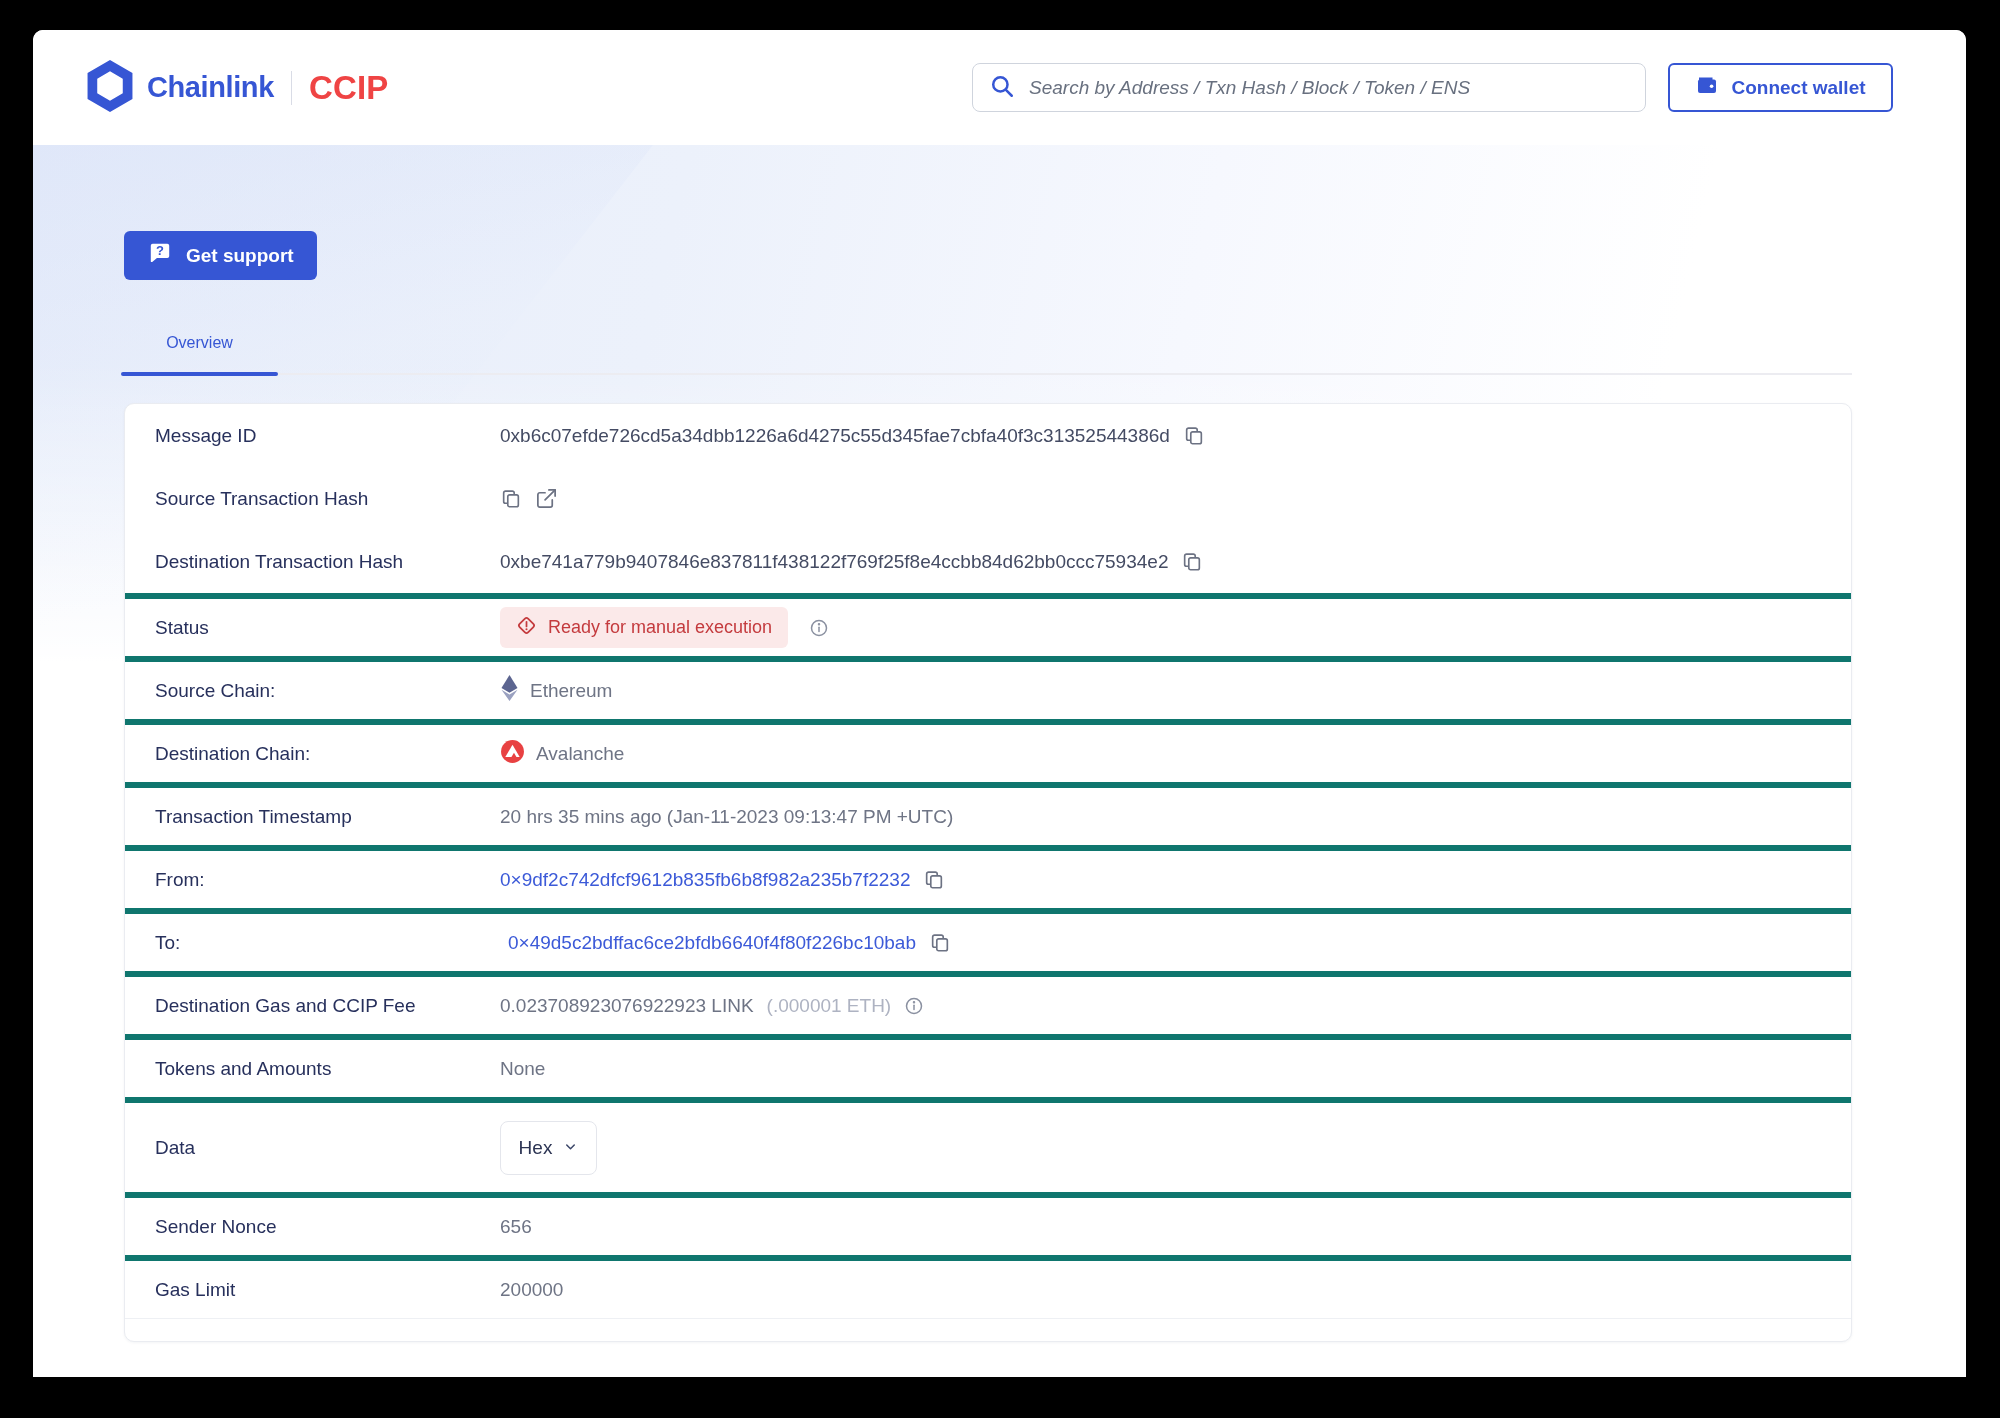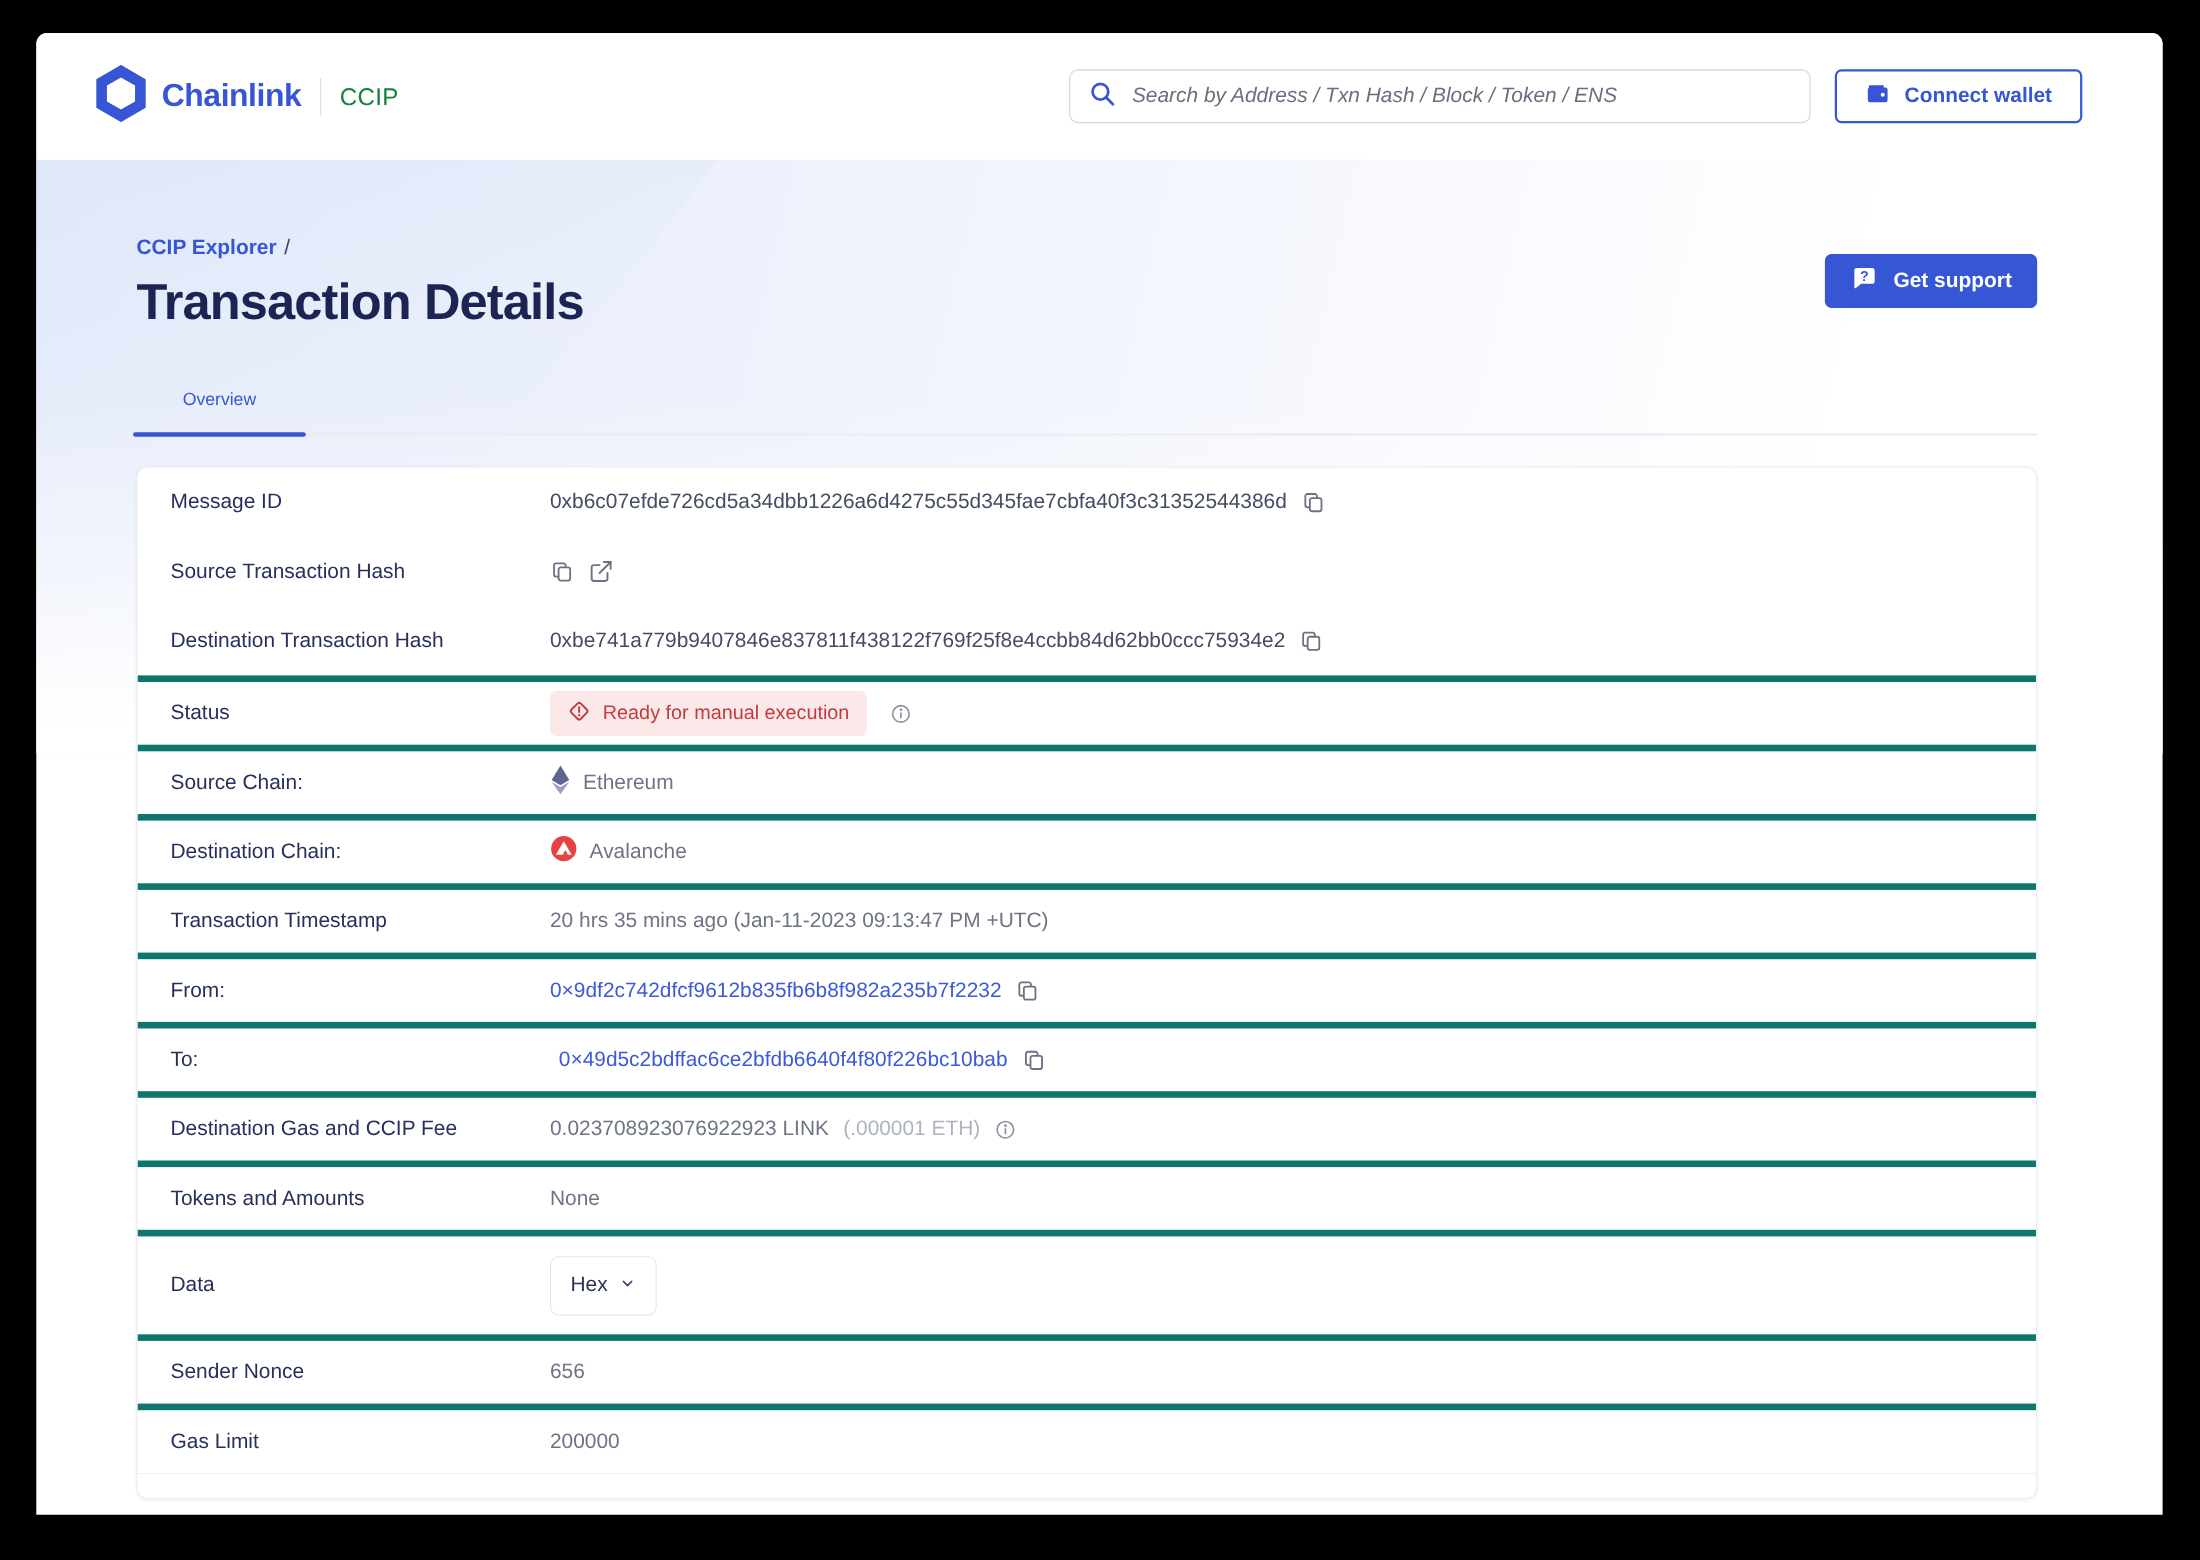--- a/index.html
+++ b/index.html
@@ -7,21 +7,21 @@
   .screen{
     position:absolute;left:33px;top:30px;width:1933px;height:1347px;
     background:#fff;border-radius:10px 10px 0 0;overflow:hidden;
     font-family:"Liberation Sans",sans-serif;
   }
   
   .site-header{position:relative;z-index:3;display:flex;align-items:center;height:115px;padding:0 73px 0 54px;background:#fff;}
   .brand{display:flex;align-items:center;}
   .brand-name{font-size:29px;font-weight:700;color:#3656d4;letter-spacing:-0.4px;margin-left:14px;}
   .brand-divider{width:1px;height:34px;background:#d9dce6;margin:0 17px;}
-  .brand-product{font-size:22px;font-weight:400;color:#15803d;letter-spacing:0.2px;}
+  .brand-product{font-size:33px;font-weight:700;color:#ef4444;letter-spacing:0.2px;}
   .search-box{margin-left:auto;width:674px;height:49px;border:1px solid #cfd4dd;border-radius:8px;display:flex;align-items:center;padding:0 16px;gap:12px;background:#fff;}
   .search-box input{flex:1;border:none;outline:none;font-size:19px;color:#333a4e;font-family:"Liberation Sans",sans-serif;background:transparent;}
   .search-box input::placeholder{font-style:italic;color:#68707f;}
   .connect-btn{margin-left:22px;width:225px;height:49px;border:2px solid #3656d4;border-radius:6px;display:flex;align-items:center;justify-content:center;gap:12px;color:#3656d4;font-size:19px;font-weight:700;background:#fff;cursor:pointer;font-family:"Liberation Sans",sans-serif;}
   
   .hero-bg{position:absolute;top:115px;left:0;width:100%;height:540px;z-index:0;
     background:
       linear-gradient(to bottom, rgba(255,255,255,0) 40%, #ffffff 96%),
       linear-gradient(103deg, #e7edfa 0%, #ecf1fb 32%, #f6f8fe 58%, #ffffff 82%);
   }
@@ -94,26 +94,20 @@
             <circle cx="16.6" cy="13.2" r="1.8" fill="#fff"></circle>
           </svg>
       </span>
       <span>Connect wallet</span>
     </button>
   </div>
 
   <div class="content">
 
     <div class="page-head">
-      <div>
-        <div class="breadcrumb">
-          <span>CCIP Explorer</span><span class="sep">/</span>
-        </div>
-        <div class="page-title">Transaction Details</div>
-      </div>
       <button class="support-btn">
         <span>
           <svg width="26" height="26" viewBox="0 0 24 24">
               <path fill="#fff" d="M3.5 5.2c0-1 .8-1.8 1.8-1.8h13.4c1 0 1.8.8 1.8 1.8v9.6c0 1-.8 1.8-1.8 1.8H9.2l-4.4 3.6c-.5.4-1.3 0-1.3-.7V5.2z"></path>
               <text x="12" y="14.2" text-anchor="middle" font-size="12" font-weight="bold" fill="#3656D4" font-family="Liberation Sans, sans-serif">?</text>
             </svg>
         </span>
         <span>Get support</span>
       </button>
     </div>

